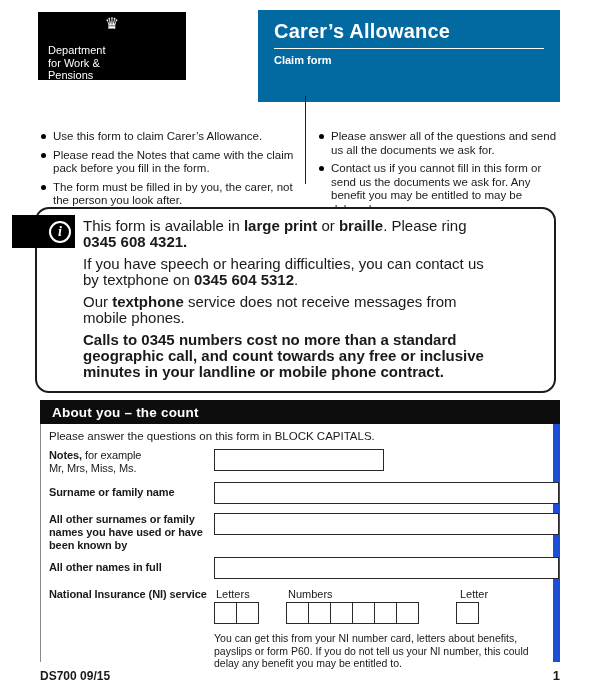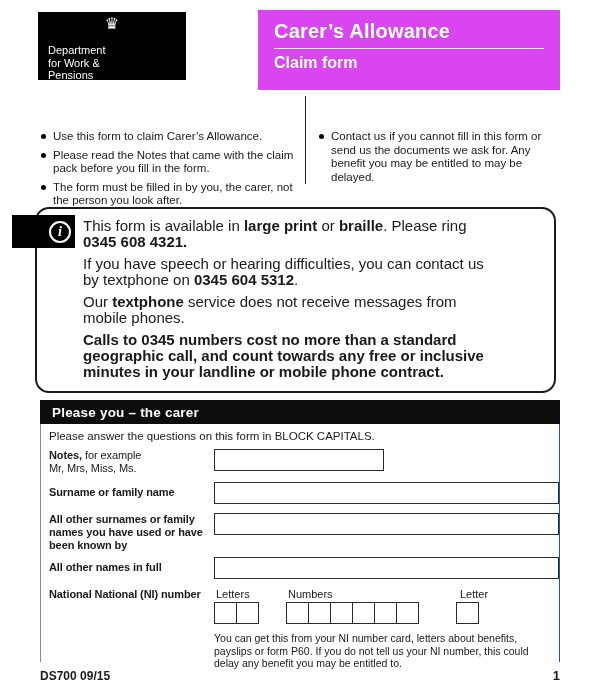--- a/index.html
+++ b/index.html
@@ -3,43 +3,43 @@
 <meta charset="utf-8">
 <style>
   * { margin:0; padding:0; box-sizing:border-box; }
   body { background:#e8e8e8; font-family:"Liberation Sans", sans-serif; }
   .page { position:relative; width:600px; height:700px; background:#ffffff; color:#1a1a1a; overflow:hidden; margin:0 auto; }
 
   
   .logo-box { position:absolute; left:38px; top:12px; width:148px; height:68px; background:#000; color:#fff; }
   .crown { text-align:center; font-size:16px; line-height:18px; margin-top:3px; }
   .logo-text { font-size:11px; line-height:12.5px; padding-left:10px; margin-top:11px; }
-  .title-bar { position:absolute; left:258px; top:10px; width:302px; height:80px; background:#d946ef; color:#fff; padding:9px 16px 0 16px; }
+  .title-bar { position:absolute; left:258px; top:10px; width:302px; height:92px; background:#0369a1; color:#fff; padding:9px 16px 0 16px; }
   .title-bar h1 { font-size:20px; line-height:24px; font-weight:bold; letter-spacing:.2px; }
   .title-rule { height:1px; background:#fff; margin:5px 0 5px 0; }
-  .subtitle { font-size:16px; font-weight:bold; }
+  .subtitle { font-size:11px; font-weight:bold; }
 
   
   .intro { position:absolute; left:40px; top:94px; width:520px; }
   .bullets { list-style:none; font-size:11.5px; line-height:13.5px;margin-top:36px; }
   .bullets li { position:relative; padding-left:13px; margin-bottom:5px; }
   .bullets li::before { content:""; position:absolute; left:1px; top:4px; width:5px; height:5px; border-radius:50%; background:#000; }
   .bullets.left { position:absolute; left:0; top:0; width:255px; }
   .bullets.right { position:absolute; left:278px; top:0; width:242px; }
   .col-divider { position:absolute; left:265px; top:2px; width:1px; height:88px; background:#231f20; }
 
   
   .info-box { position:absolute; left:35px; top:207px; width:521px; background:#fff; border:2px solid #1b1b1b; border-radius:14px; padding:9px 14px 5px 46px; }
   .info-box p { margin:0 0 6px 0; font-size:15px; line-height:16px; max-width:412px; }
   .info-tab { position:absolute; left:12px; top:215px; width:63px; height:33px; background:#000; z-index:2; display:flex; align-items:center; justify-content:flex-end; padding-right:4px; }
   .info-icon { width:22px; height:22px; border-radius:50%; background:#000; border:2px solid #fff; color:#fff; font-weight:bold; font-size:14px; line-height:18px; text-align:center; font-family:"Liberation Serif", serif; font-style:italic; }
 
   
   .section-bar { position:absolute; left:40px; top:400px; width:520px; height:24px; background:#0d0d0d; color:#fff; display:flex; align-items:center; padding-left:12px; font-size:13.5px; font-weight:bold; letter-spacing:.2px; }
-  .section-body { position:absolute; left:40px; top:424px; width:520px; height:238px; border-left:1px solid #8a8a8a; border-right:1px solid #1d4ed8; padding:6px 0 0 8px; }
+  .section-body { position:absolute; left:40px; top:424px; width:520px; height:238px; border-left:1px solid #8a8a8a; border-right:7px solid #1d4ed8; padding:6px 0 0 8px; }
   .instruction { margin:0 0 7px 0; font-size:11.5px; }
 
   .row { position:relative; }
   .label { width:172px; font-size:11px; line-height:13px; font-weight:bold; letter-spacing:-0.1px; }
   .row-title { min-height:28px; margin-bottom:5px; }
   .row-title .label { font-weight:normal; }
   .row-single { min-height:22px; margin-bottom:9px; }
   .row-single .label { padding-top:4px; }
   .row-tall { min-height:40px; margin-bottom:4px; }
   .row-ni { min-height:82px; }
@@ -83,36 +83,37 @@
 
   <div class="intro">
     <ul class="bullets left">
       <li>Use this form to claim Carer’s Allowance.</li>
       <li>Please read the Notes that came with the claim pack before you fill in the form.</li>
       <li>The form must be filled in by you, the carer, not the person you look after.</li>
       <li>Please fill in this form with BLACK INK and in CAPITALS.</li>
     </ul>
     <div class="col-divider"></div>
     <ul class="bullets right">
+      <li>Please answer all of the questions and send us all the documents we ask for.</li>
       <li>Contact us if you cannot fill in this form or send us the documents we ask for. Any benefit you may be entitled to may be delayed.</li>
     </ul>
   </div>
 
   <div class="info-box">
     <p><span>This form is available in </span><span style="font-weight: bold;">large print</span><span> or </span><span style="font-weight: bold;">braille</span><span>. Please ring </span><span style="font-weight: bold;">0345 608 4321.</span></p>
     <p><span>If you have speech or hearing difficulties, you can contact us by textphone on </span><span style="font-weight: bold;">0345 604 5312</span><span>.</span></p>
     <p><span>Our </span><span style="font-weight: bold;">textphone</span><span> service does not receive messages from mobile phones.</span></p>
     <p><span style="font-weight: bold;">Calls to 0345 numbers cost no more than a standard geographic call, and count towards any free or inclusive minutes in your landline or mobile phone contract.</span></p>
   </div>
   <div class="info-tab">
     <div class="info-icon">i</div>
   </div>
 
   <div class="section-bar">
-    <span>Please you – the carer</span>
+    <span>About you – the count</span>
   </div>
 
   <div class="section-body">
     <p class="instruction">Please answer the questions on this form in BLOCK CAPITALS.</p>
 
     <div class="row row-title">
       <div class="label">
         <div><span style="font-weight: bold;">Notes,</span><span> for example</span></div>
         <div>Mr, Mrs, Miss, Ms.</div>
       </div>
@@ -128,21 +129,21 @@
       <div class="label">All other surnames or family names you have used or have been known by</div>
       <input type="text" class="box box-wide" style="">
     </div>
 
     <div class="row row-single">
       <div class="label">All other names in full</div>
       <input type="text" class="box box-wide" style="">
     </div>
 
     <div class="row row-ni">
-      <div class="label">National National (NI) number</div>
+      <div class="label">National Insurance (NI) service</div>
       <div class="ni-grid">
         <span class="ni-cap cap-letters">Letters</span>
         <span class="ni-cap cap-numbers">Numbers</span>
         <span class="ni-cap cap-letter">Letter</span>
         <div class="ni-group g1">
           <input type="text" maxlength="1" class="cell" style="">
           <input type="text" maxlength="1" class="cell" style="">
         </div>
         <div class="ni-group g2">
           <input type="text" maxlength="1" class="cell" style="">

